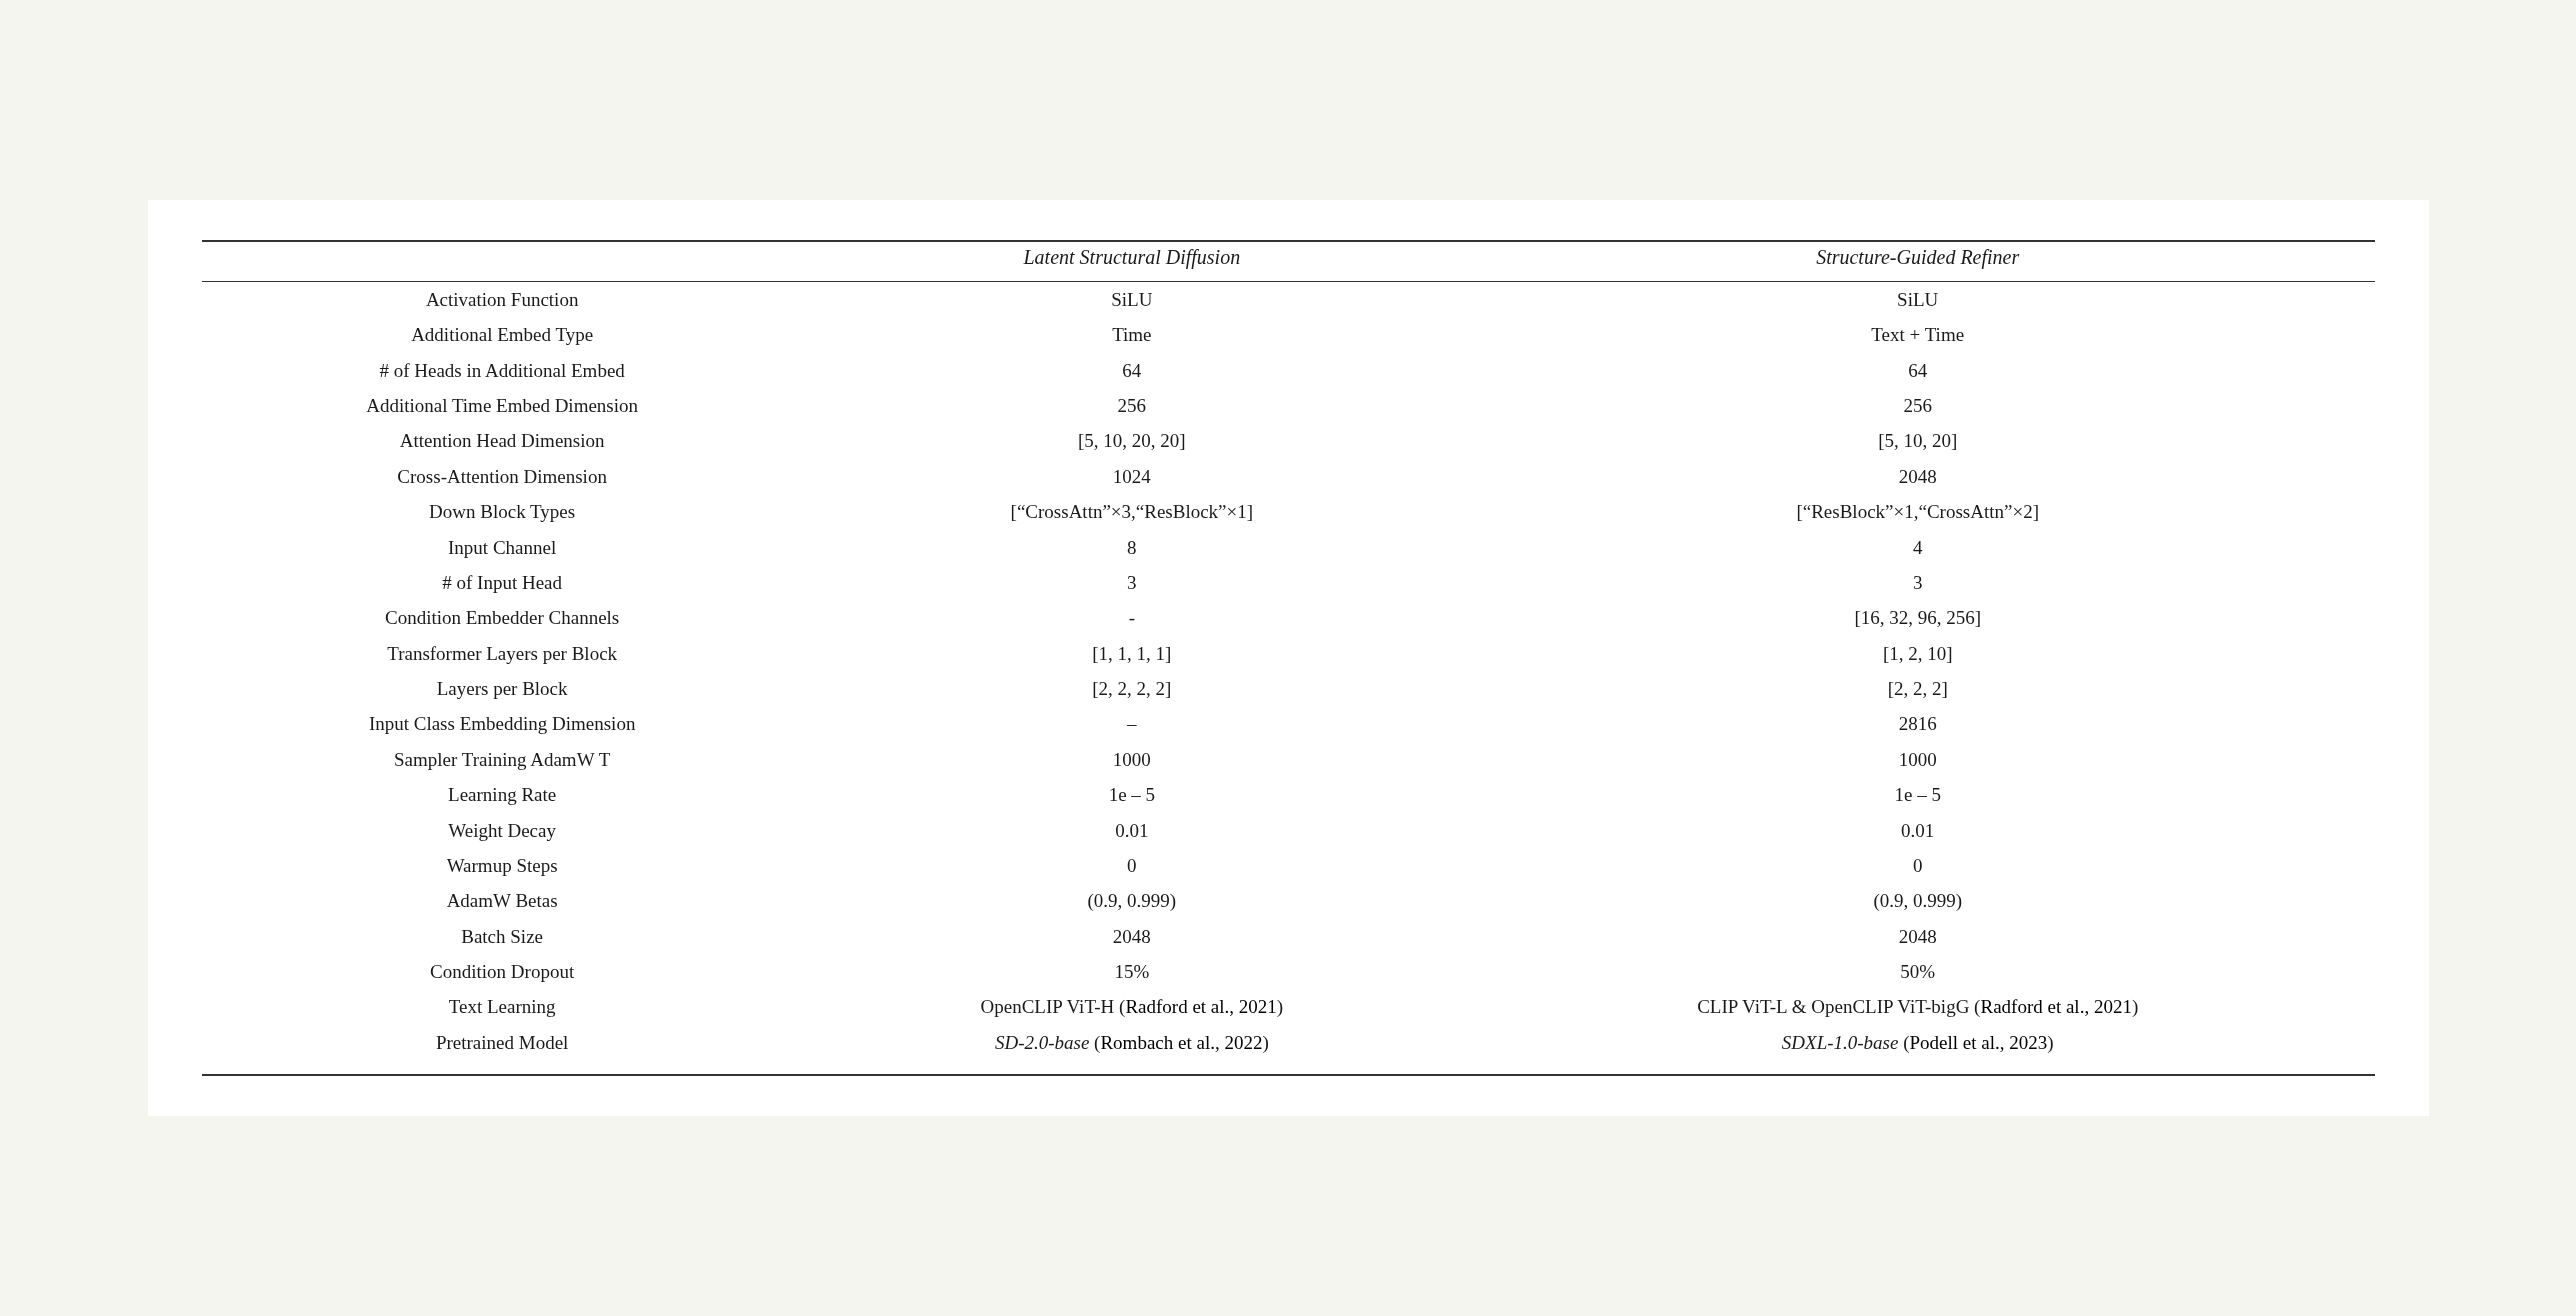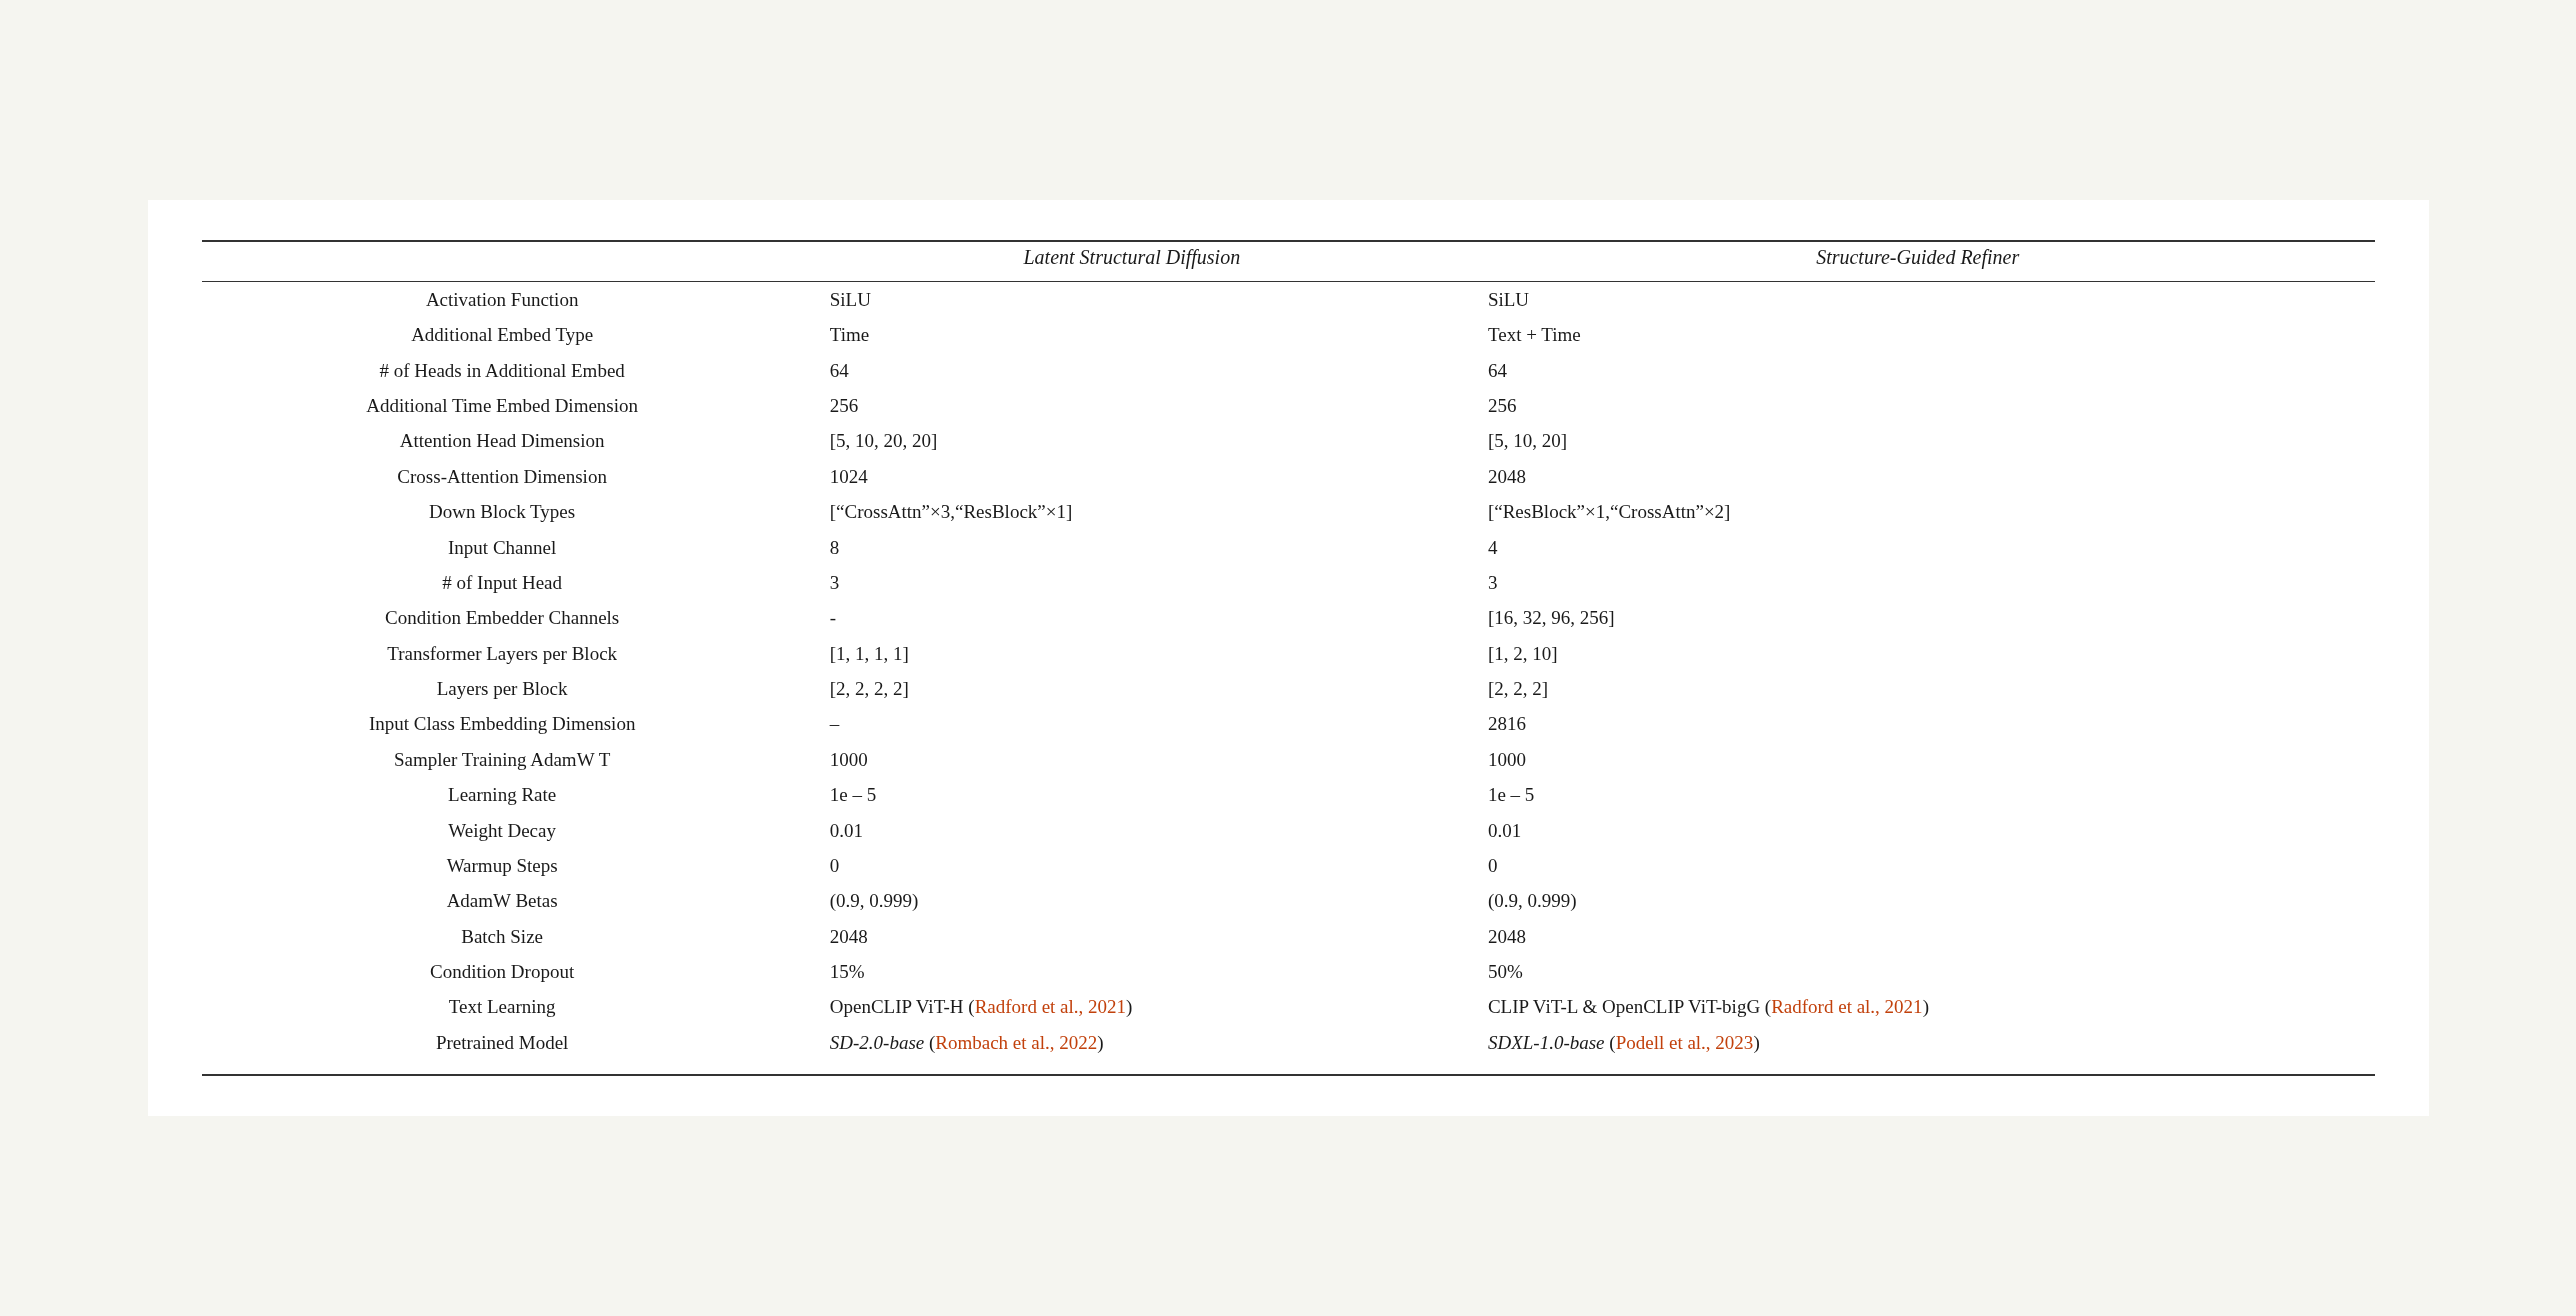--- a/index.html
+++ b/index.html
@@ -61,28 +61,29 @@
       font-size: 19px;
     }
 
     tbody tr td:first-child {
       text-align: center;
       font-weight: normal;
       white-space: nowrap;
     }
 
     tbody tr td:not(:first-child) {
+      text-align: center;
     }
 
     .italic-value {
       font-style: italic;
     }
 
     .link-text {
-      color: #c2410c;
+      color: #000000;
     }
 
     .last-row td {
       padding-bottom: 20px;
     }
   </style>
 </head>
 <body>
 
 <div class="table-container">

